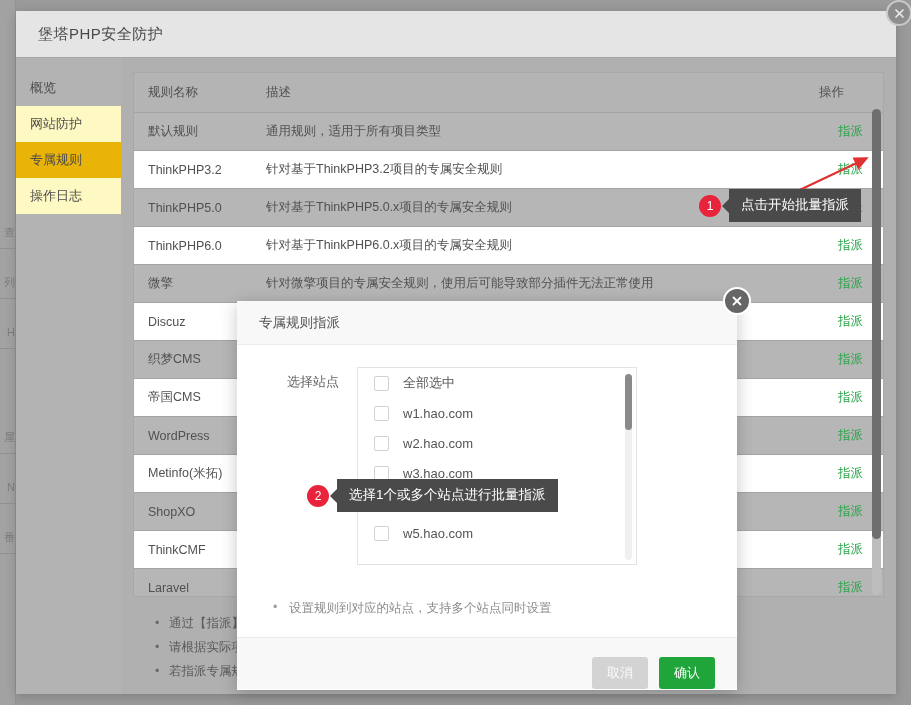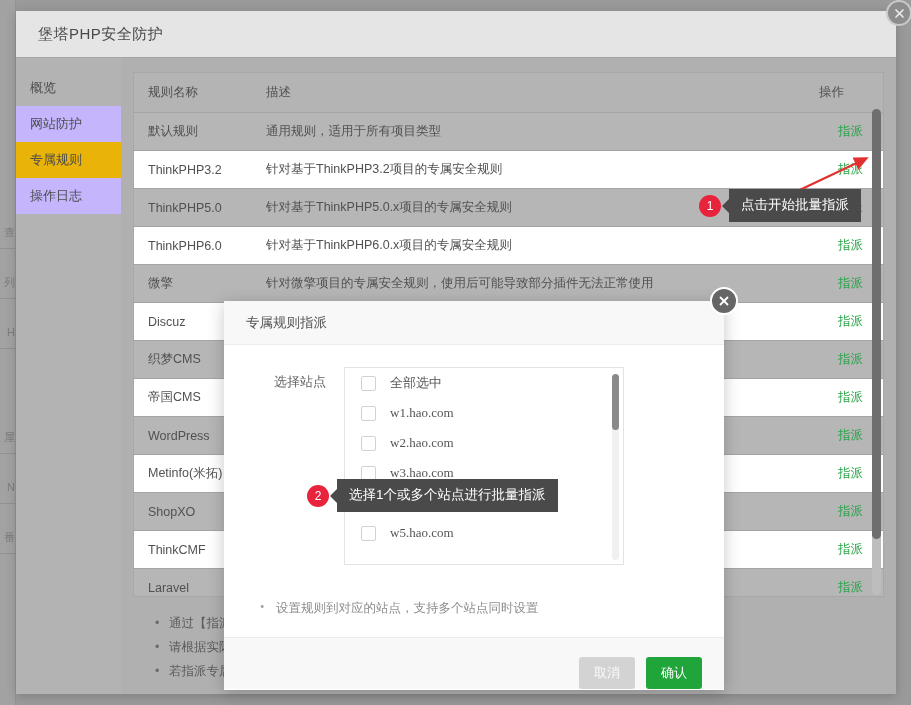--- a/index.html
+++ b/index.html
@@ -71,21 +71,21 @@
     padding-top: 12px;
     flex: 0 0 105px;
   }
   .side-item {
     height: 36px; line-height: 36px;
     padding-left: 14px;
     font-size: 13px; color: #4d4d4d;
     cursor: pointer;
   }
   .side-item.active { background: #eab308; }
-  .side-item.group-bg { background: #c4b5fd; }
+  .side-item.group-bg { background: #fef9c3; }
 
   
   #content {
     flex: 1;
     padding: 14px 12px 0 12px;
     position: relative;
   }
   #table-wrap {
     position: relative;
     background: #b4b4b4;
@@ -189,42 +189,42 @@
   #callout-2 {
     position: absolute;
     left: 307px; top: 479px;
     display: flex; align-items: center;
     z-index: 120;
   }
 
   
   #modal {
     position: absolute;
-    left: 224px; top: 301px;
+    left: 237px; top: 301px;
     width: 500px; height: 389px;
     background: #fff;
     box-shadow: 0 3px 16px rgba(0,0,0,.22);
     z-index: 100;
   }
   #modal-close {
     position: absolute;
     right: -14px; top: -14px;
     width: 28px; height: 28px; border-radius: 50%;
     background: #666; border: 2px solid #fff;
     display: flex; align-items: center; justify-content: center;
     cursor: pointer; z-index: 110;
   }
   #modal-header {
     height: 44px; background: #f8f8f8;
     border-bottom: 1px solid #ececec;
     display: flex; align-items: center; padding-left: 22px;
   }
   #modal-title { font-size: 13.5px; color: #555; }
   #modal-body {
-    height: 292px; position: relative; padding: 22px 16px 0 0; font-family: Liberation Serif, serif;
+    height: 292px; position: relative; padding: 22px 16px 0 0;
   }
   #field-row { display: flex; padding-left: 28px; }
   #field-label {
     width: 92px; text-align: right; padding-right: 18px;
     font-size: 13px; color: #636363;
     padding-top: 6px;
   }
   #site-list-box {
     position: relative;
     width: 280px; height: 198px;

